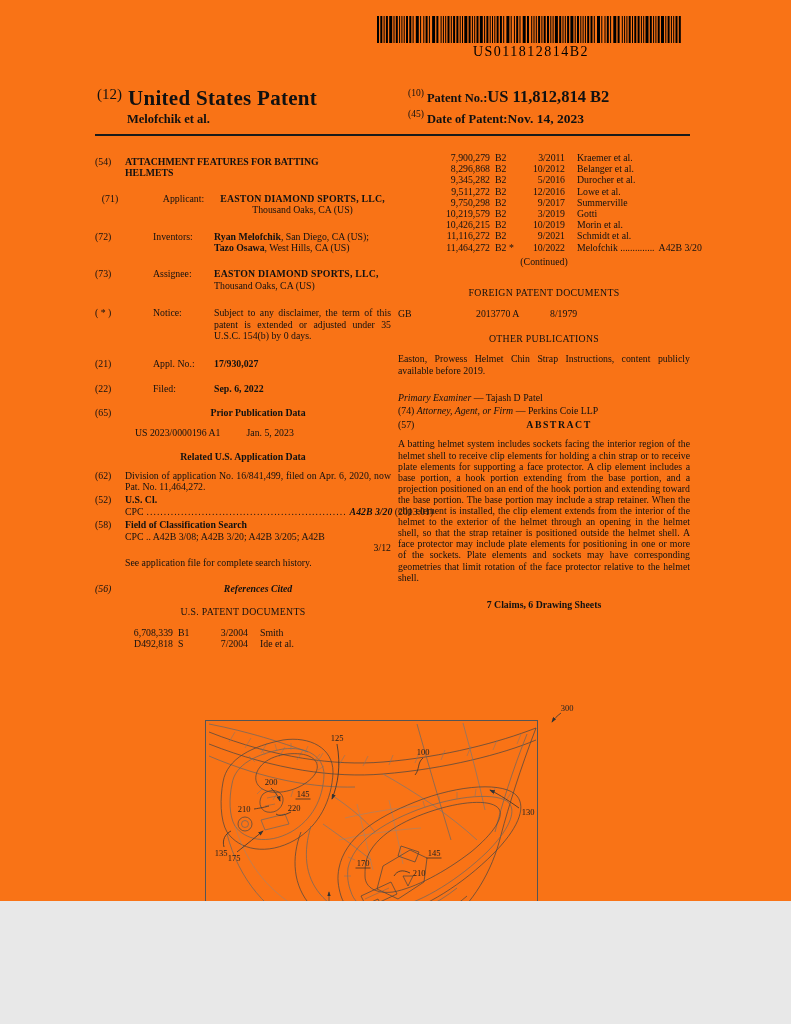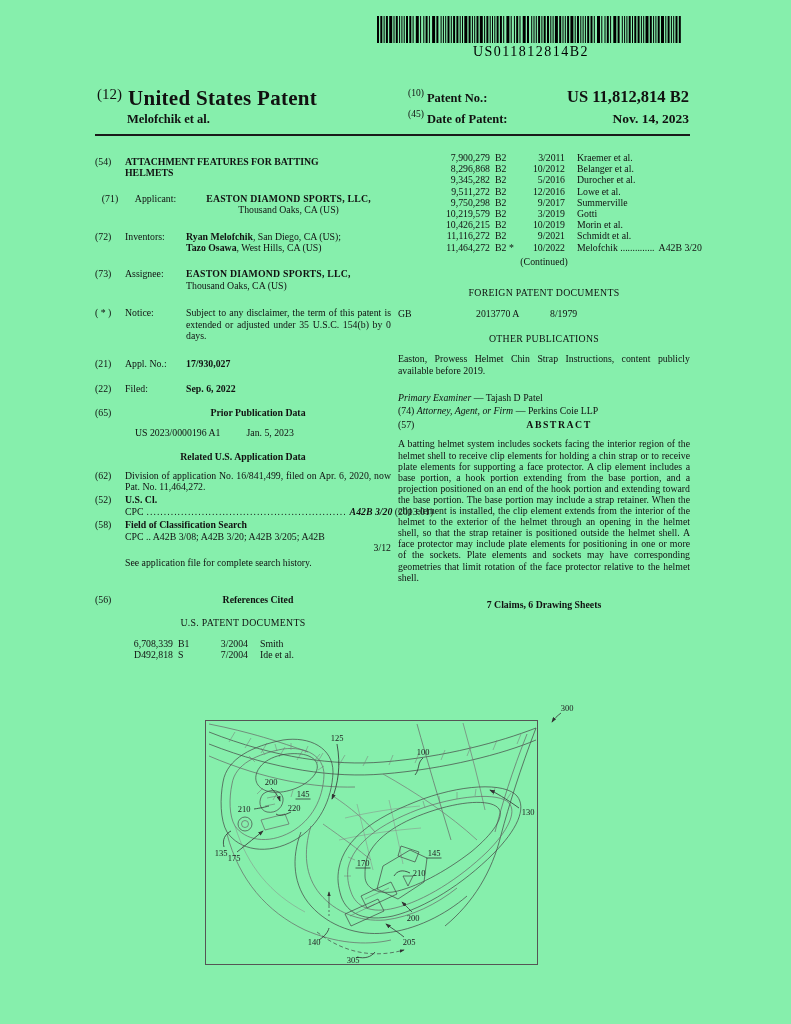--- a/index.html
+++ b/index.html
@@ -1,40 +1,40 @@
 <!DOCTYPE html>
 <html><head>
 <meta charset="utf-8">
 <style>
   html,body{margin:0;padding:0;background:#e8e8e8;}
-  .page{position:relative;width:791px;height:1024px;background:#86efac;
+  .page{position:relative;width:791px;height:901px;background:#f97316;
         font-family:"Liberation Serif","DejaVu Serif",serif;color:#111;overflow:hidden;}
   
   .barcode{position:absolute;left:375px;top:16px;width:312px;text-align:center;}
   .barcode svg{display:block;}
   .barcode .bctext{font-size:14px;letter-spacing:1.5px;margin-top:1px;color:#000;}
   
   .hleft{position:absolute;left:97px;top:86px;}
   .hnum{font-size:15px;vertical-align:6px;}
   .htitle{font-size:21px;font-weight:bold;letter-spacing:.3px;margin-left:6px;}
   .hauthors{font-size:12.5px;font-weight:bold;margin-left:30px;margin-top:1px;}
   .hright{position:absolute;left:408px;top:88px;width:281px;}
-  .hrow{display:flex;justify-content:space-between;align-items:baseline;line-height:1.1;}
+  .hrow{display:flex;align-items:baseline;line-height:1.1;}
   .hlabel{font-size:12.5px;font-weight:bold;white-space:nowrap;}
   .hlabel .hnum{font-weight:normal;font-size:9.5px;}
   .hpatno{font-size:16.5px;font-weight:bold;white-space:nowrap;}
   .hdate{font-size:13.5px;font-weight:bold;white-space:nowrap;}
   .divider{position:absolute;left:95px;top:134px;width:595px;height:2px;background:#1a1a1a;}
   
   .col{position:absolute;font-size:9.8px;line-height:11.4px;}
   .colL{left:95px;top:150px;width:296px;}
   .colR{left:398px;top:152px;width:292px;}
   .it{display:flex;margin-top:11px;}
   .it .num{flex:0 0 30px;}
-  .it .lbl{flex:0 0 61px;}
+  .it .lbl{flex:0 0 61px;margin-left:28px;}
   .it .val{flex:1;}
   b.caps{letter-spacing:.2px;}
   .just{text-align:justify;}
   .chead{flex:1;text-align:center;font-weight:bold;}
   .center{text-align:center;}
   .publine{margin-top:8px;padding-left:40px;}
   .publine .gap{display:inline-block;width:26px;}
   .secthead{font-weight:bold;text-align:center;margin-top:13px;}
   .subhead{text-align:center;margin-top:12px;letter-spacing:.3px;}
   .cpcline{display:flex;white-space:nowrap;}
@@ -246,21 +246,21 @@
       </span>
     </div>
     <div class="it" style="margin-top:2px;">
       <span class="num">(58)</span>
       <span class="val"><b>Field of Classification Search</b><br>
         <span>CPC .. A42B 3/08; A42B 3/20; A42B 3/205; A42B</span>
         <span class="r-align" style="display:block;">3/12</span>
         <span style="display:block;margin-top:4px;">See application file for complete search history.</span>
       </span>
     </div>
-    <div class="it" style="margin-top:25px;">
+    <div class="it" style="margin-top:14px;font-style:italic;">
       <span class="num">(56)</span>
       <span class="chead">References Cited</span>
     </div>
     <div class="subhead">U.S. PATENT DOCUMENTS</div>
     <div class="reftable usrefs">
         <div class="refrow">
           <span class="rc rc0">6,708,339</span>
           <span class="rc rc1">B1</span>
           <span class="rc rc2">3/2004</span>
           <span class="rc rc3">Smith</span>

